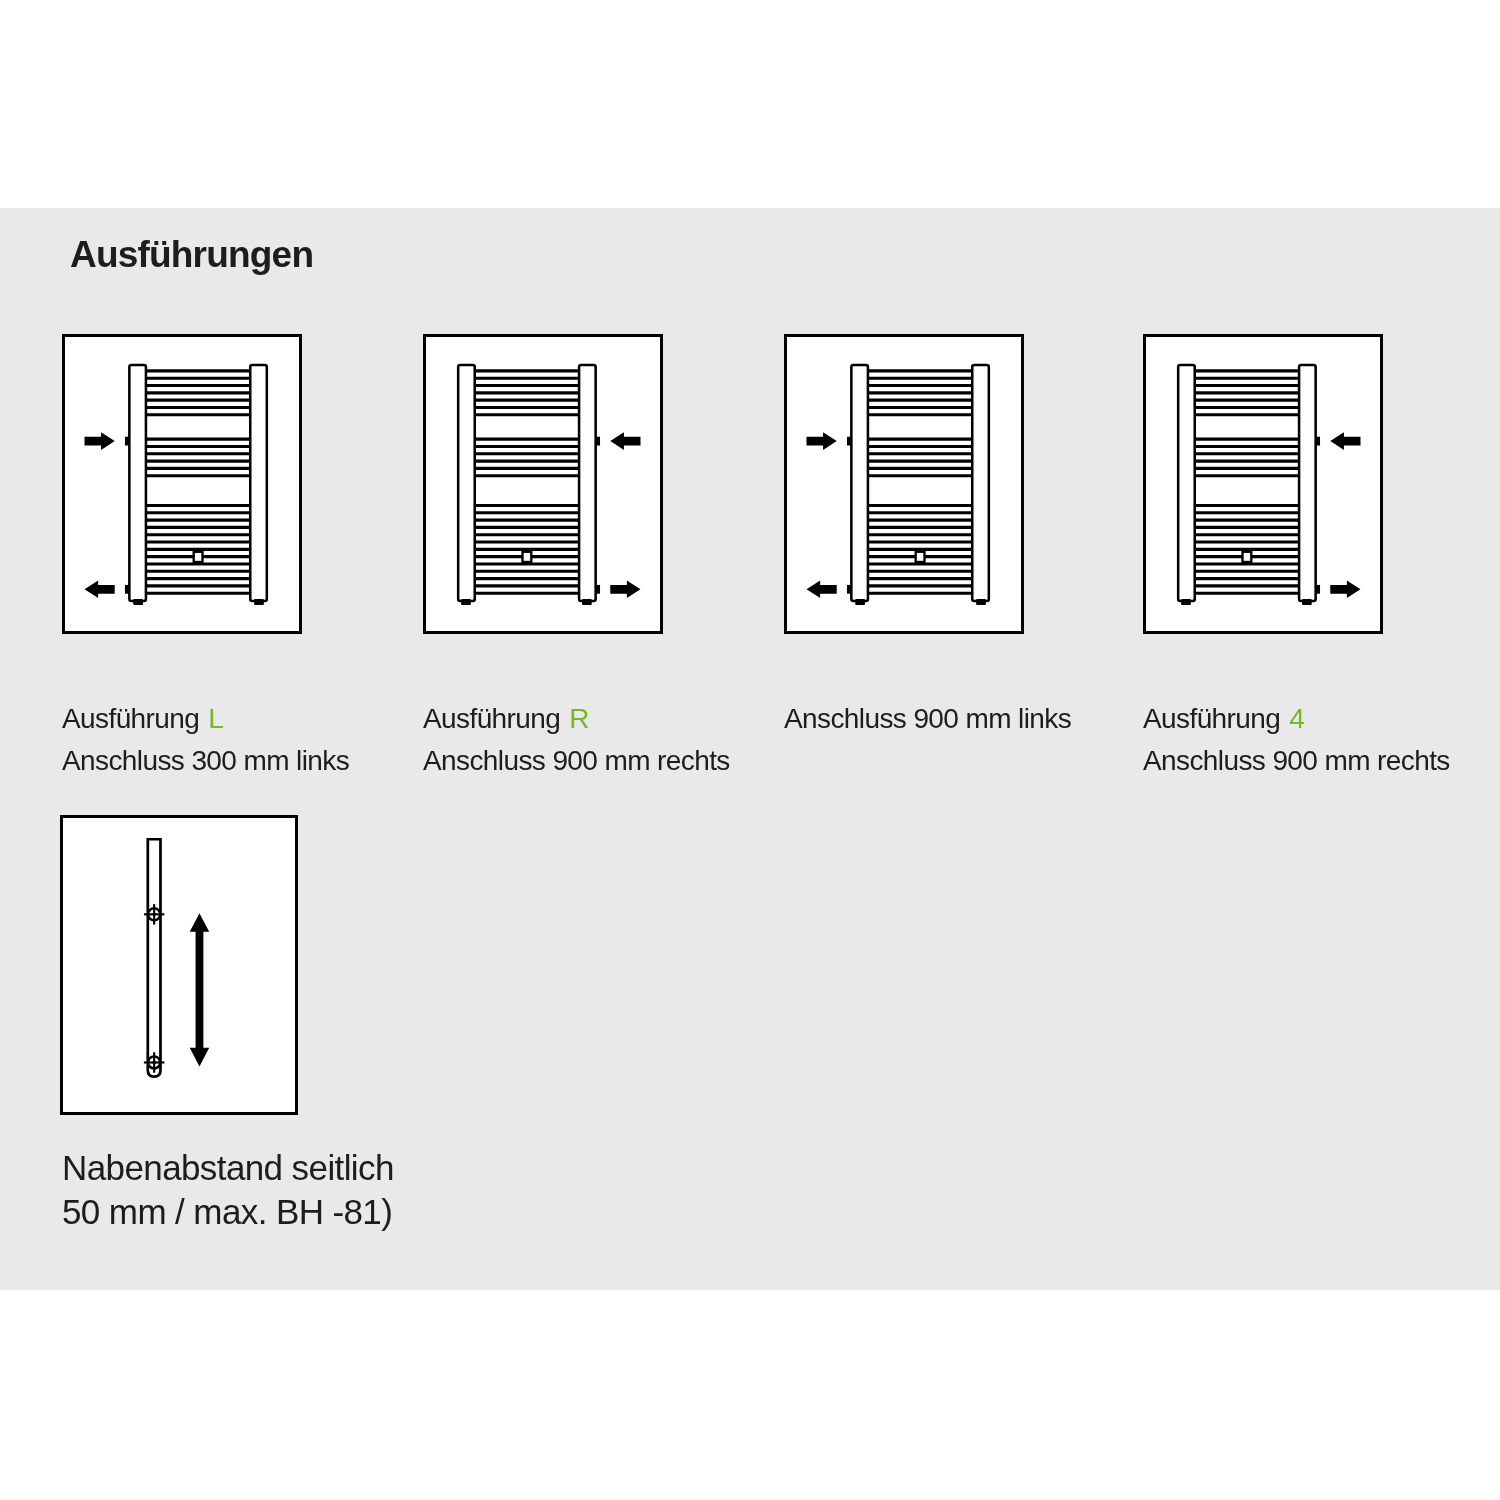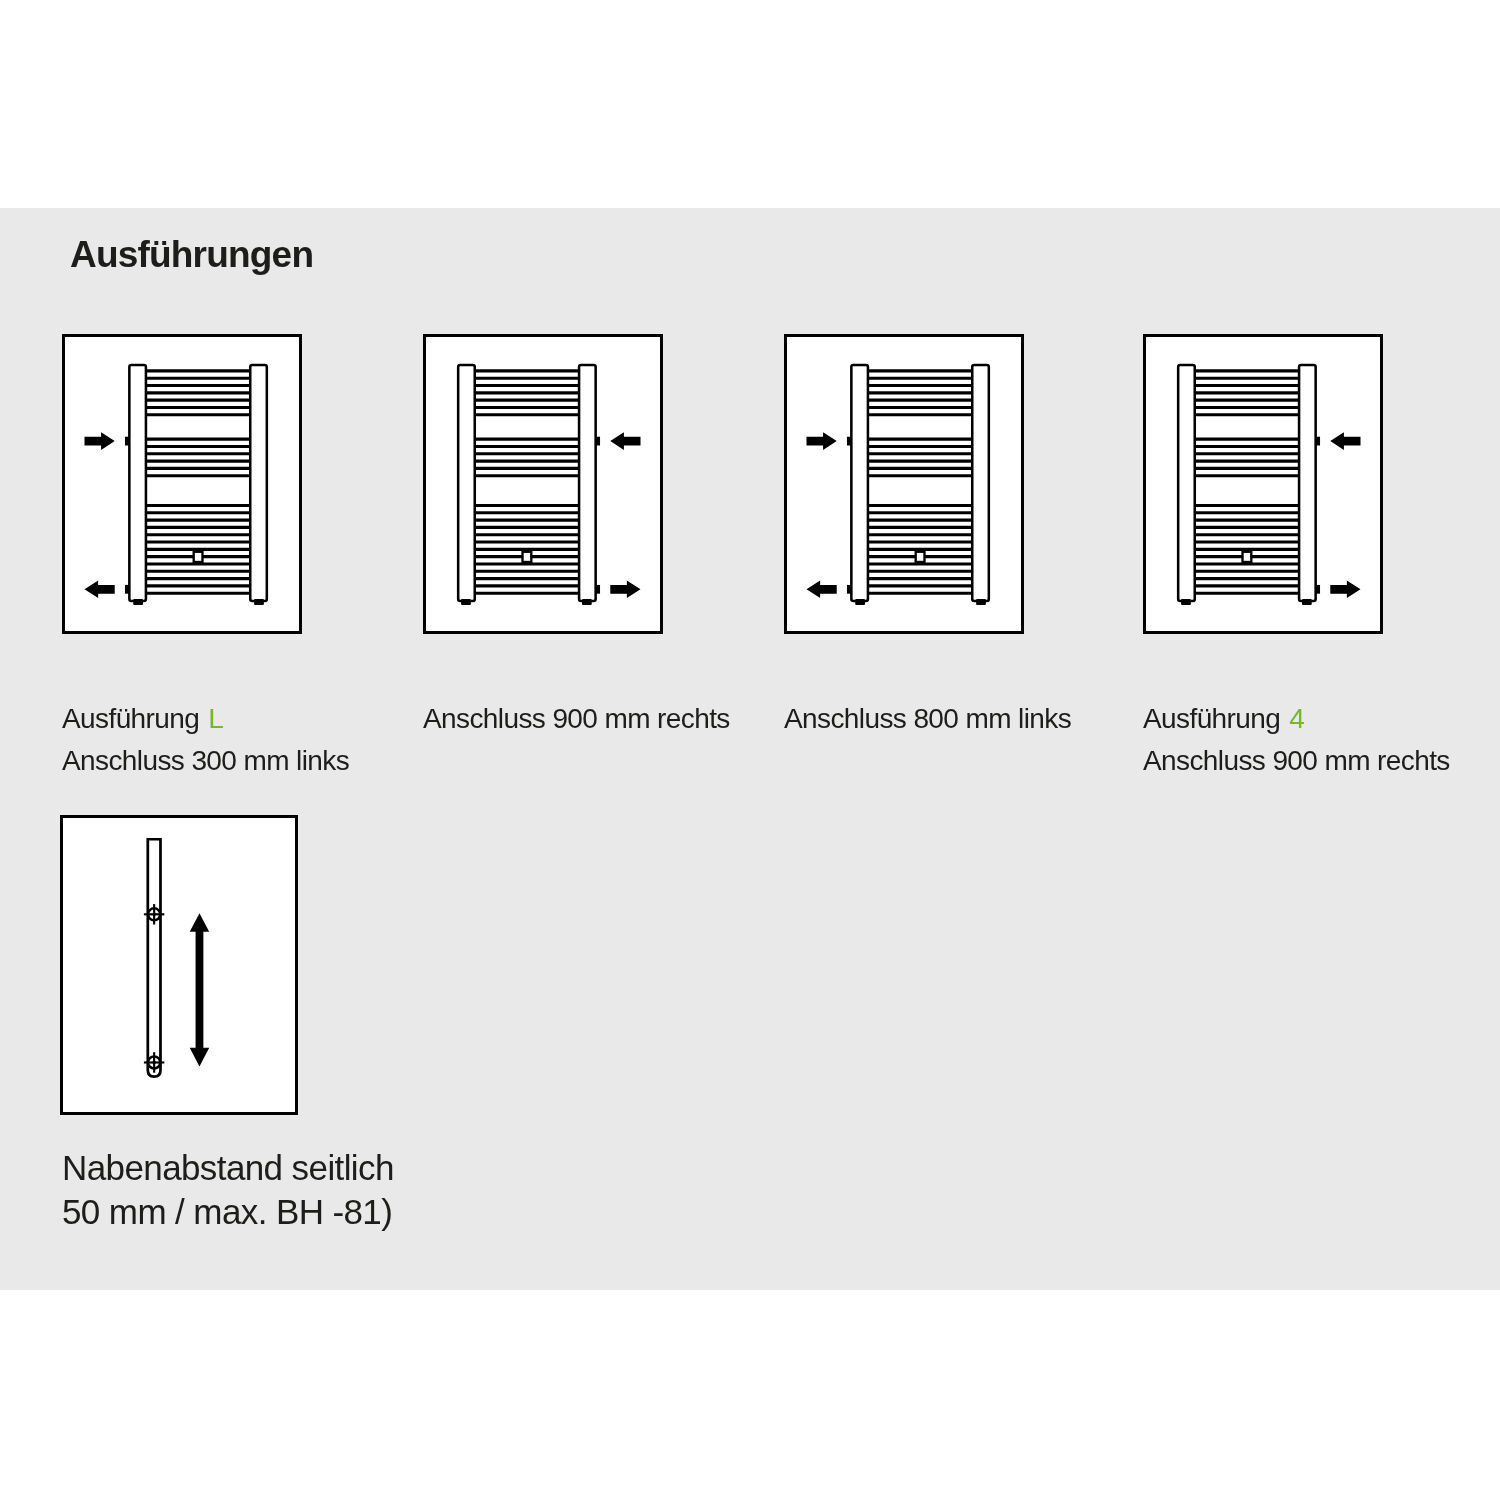--- a/index.html
+++ b/index.html
@@ -216,24 +216,25 @@
   <path fill="#000000" d="M20 101.5 L37 101.5 L37 97 L51 106 L37 115 L37 110.5 L20 110.5 Z"></path>
   <path fill="#000000" d="M51 253.5 L34 253.5 L34 249 L20 258 L34 267 L34 262.5 L51 262.5 Z"></path>
     </svg>
 </div>
 
 <div class="vlabel" style="left:62px">
   <div><span>Ausführung</span><span class="code">L</span></div>
   <div>Anschluss 300 mm links</div>
 </div>
 <div class="vlabel" style="left:423px">
+  <div><span>Ausführung</span><span class="code">R</span></div>
   <div>Anschluss 900 mm rechts</div>
 </div>
 <div class="vlabel" style="left:784px">
-  <div>Anschluss 800 mm links</div>
+  <div>Anschluss 900 mm links</div>
 </div>
 <div class="vlabel" style="left:1143px">
   <div><span>Ausführung</span><span class="code">4</span></div>
   <div>Anschluss 900 mm rechts</div>
 </div>
 
 <div class="hubcard">
   <svg id="hubsvg" viewBox="0 0 238 300">
     <path d="M87 21 L100 21 L100 258 Q100 264.5 93.5 264.5 Q87 264.5 87 258 Z" fill="#ffffff" stroke="#000000" stroke-width="2.8"></path>
     <g>

